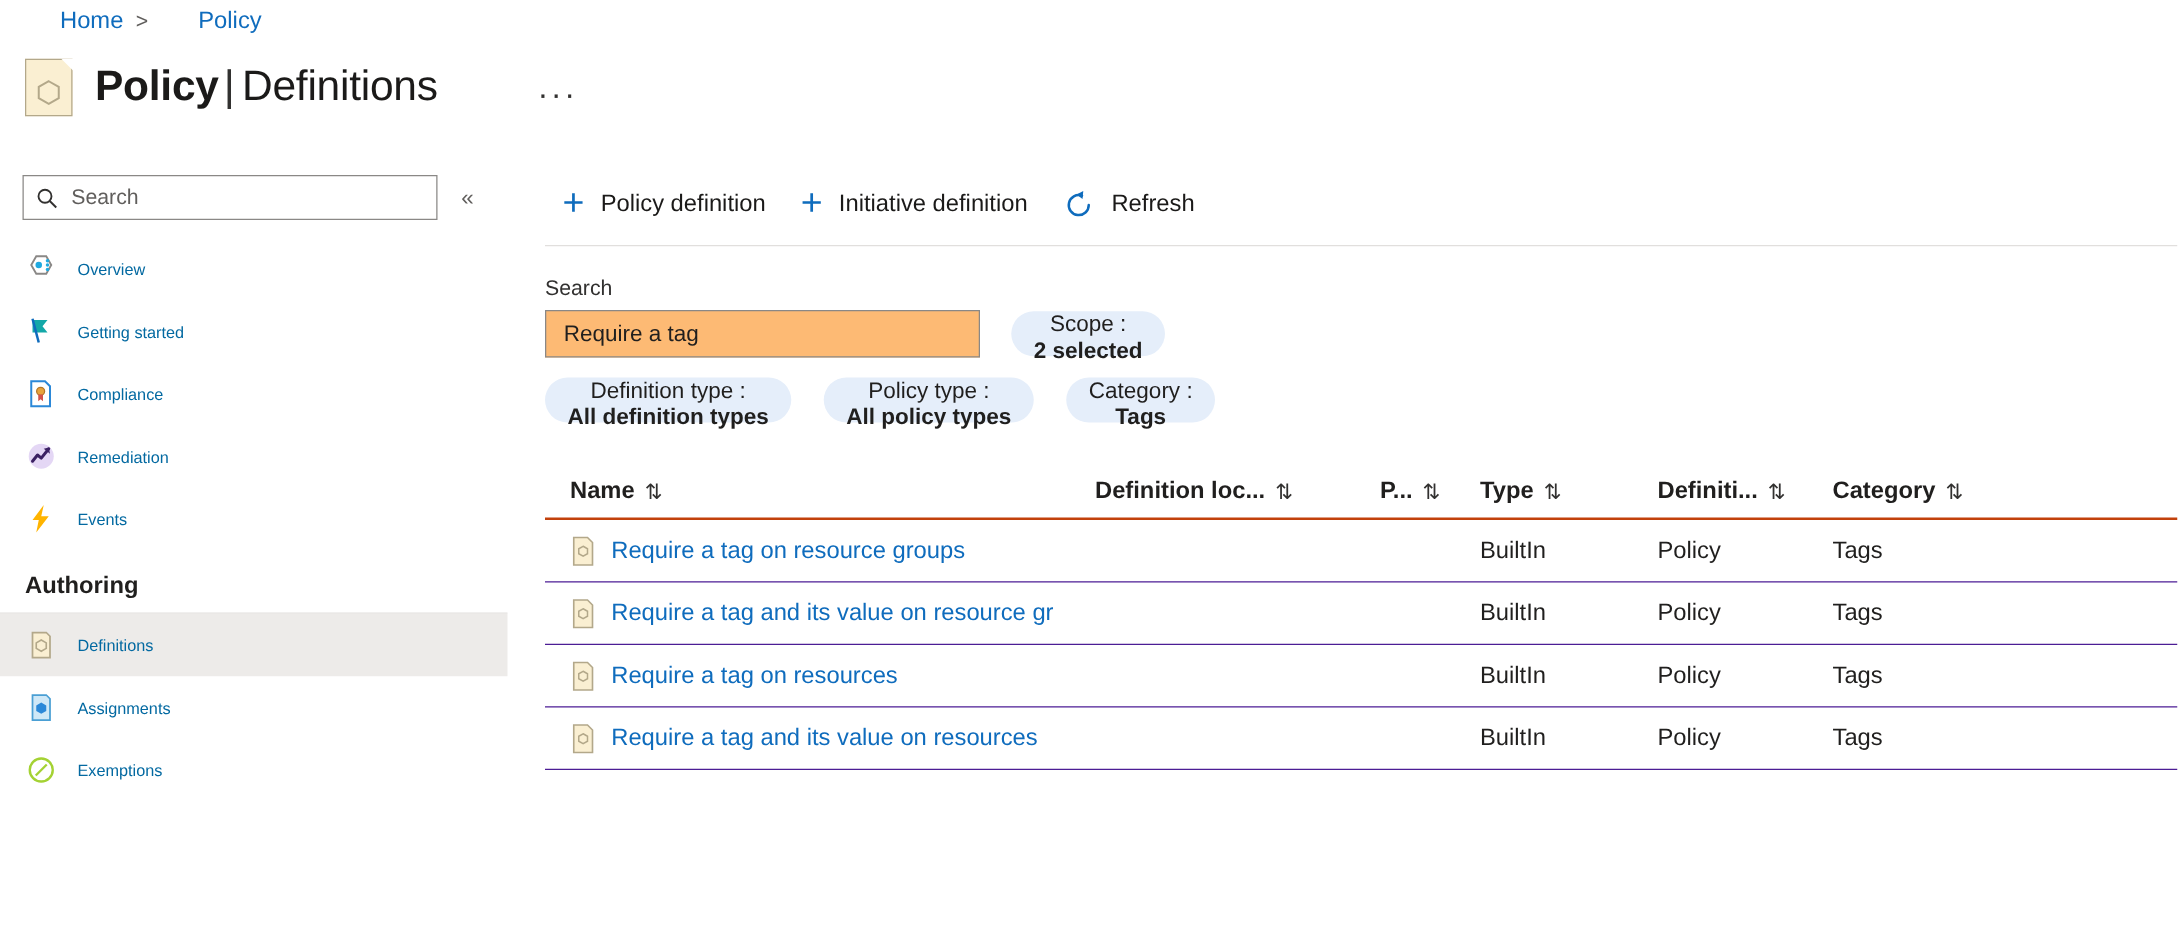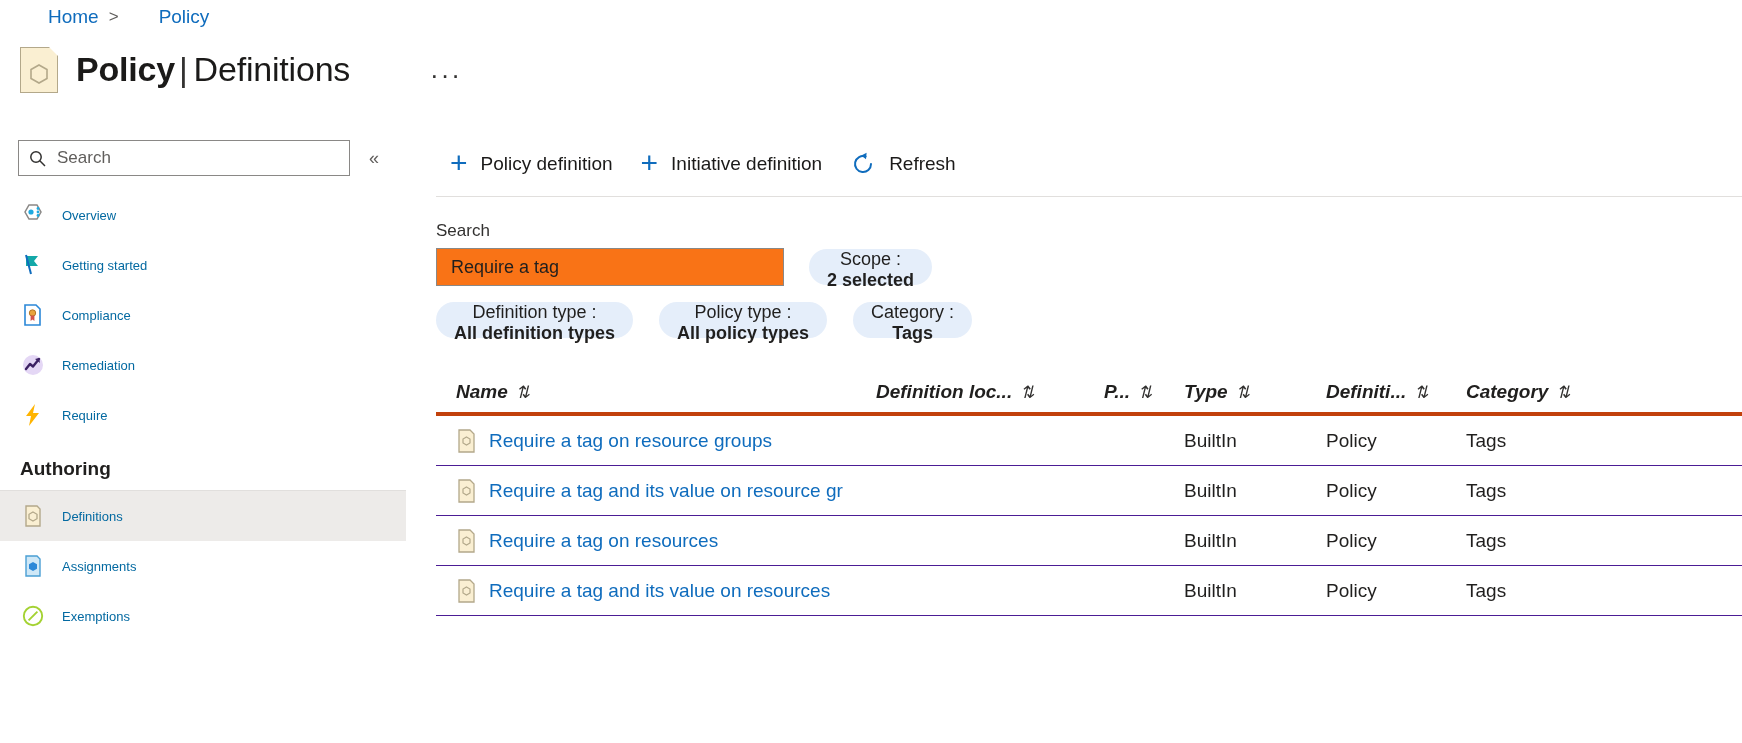--- a/index.html
+++ b/index.html
@@ -108,21 +108,21 @@
     height: 1px; background: #e1dfdd;
     margin: 4px 0 0 0; width: 1306px;
   }
 
   .field-label {
     font-size: 17px; color: #323130; margin: 24px 0 7px 0;
   }
   .filter-row-1 { display: flex; align-items: center; gap: 25px; }
   .main-search {
     width: 348px; height: 38px;
-    background: #f97316; border: 1px solid #8a8886;
+    background: #fdba74; border: 1px solid #8a8886;
     display: flex; align-items: center; padding: 0 12px;
   }
   .main-search input {
     border: 0; outline: 0; background: transparent;
     font-family: "Liberation Sans", sans-serif;
     font-size: 18px; color: #201f1e; width: 100%;
   }
   .pill {
     display: inline-flex; align-items: center;
     height: 36px; padding: 0 18px;
@@ -134,22 +134,22 @@
   .pill b { font-weight: 700; }
   .filter-row-2 {
     display: flex; align-items: center; gap: 26px;
     margin-top: 16px;
   }
 
   
   .table { margin-top: 34px; width: 1306px; }
   .thead {
     display: flex; align-items: center;
-    height: 44px; border-bottom: 4px solid #c2410c;
-    font-size: 19px; font-weight: 700; color: #201f1e; font-style: italic;
+    height: 44px; border-bottom: 2px solid #c2410c;
+    font-size: 19px; font-weight: 700; color: #201f1e;
   }
   .th { display: flex; align-items: center; gap: 8px; white-space: nowrap; cursor: pointer; }
   .sort-glyph { font-size: 17px; font-weight: 400; color: #323130; }
   .col-name  { width: 440px; padding-left: 20px; }
   .col-loc   { width: 228px; }
   .col-p     { width: 80px; }
   .col-type  { width: 142px; }
   .col-def   { width: 140px; }
   .col-cat   { width: 140px; }
 
@@ -243,21 +243,21 @@
           <polyline points="6,17 10,12 13,14.5 19,7" fill="none" stroke="#3b2063" stroke-width="2.4" stroke-linecap="round" stroke-linejoin="round"></polyline>
           <polygon points="19,6 20,11 15,7" fill="#3b2063"></polygon>
         </svg>
         <span>Remediation</span>
       </div>
 
       <div class="nav-item">
         <svg class="nav-icon" viewBox="0 0 26 26">
           <polygon points="15,2 6,14 11,14 9,24 19,11 13,11" fill="#ffb400"></polygon>
         </svg>
-        <span>Require</span>
+        <span>Events</span>
       </div>
 
       <div class="nav-group-head">Authoring</div>
       <div class="nav-sep"></div>
 
       <div class="nav-item selected">
         <svg class="nav-icon" viewBox="0 0 26 26">
           <path d="M6 3 L17 3 L20 6 L20 23 L6 23 Z" fill="#faefd2" stroke="#b3a88a" stroke-width="1.4"></path>
           <polygon points="13,9 17,11.3 17,15.7 13,18 9,15.7 9,11.3" fill="none" stroke="#b3a88a" stroke-width="1.3"></polygon>
         </svg>

